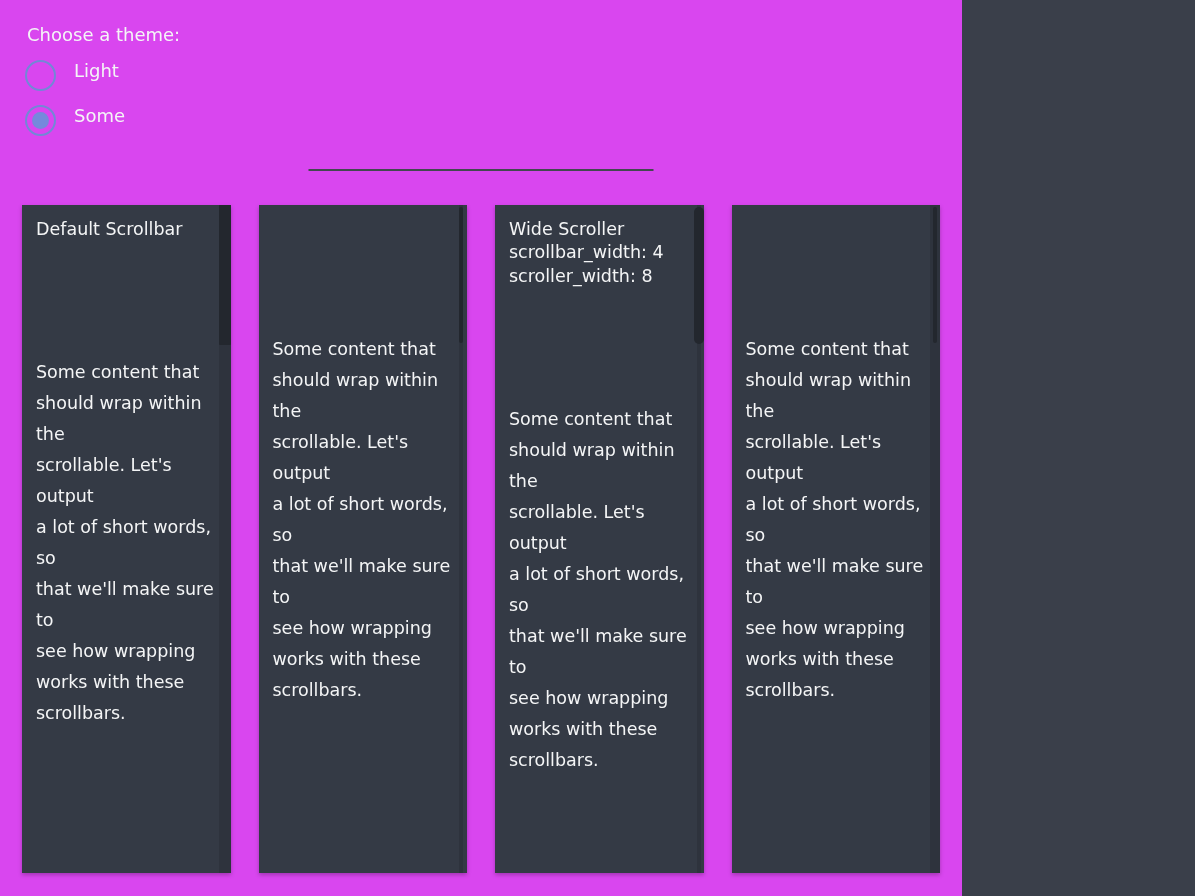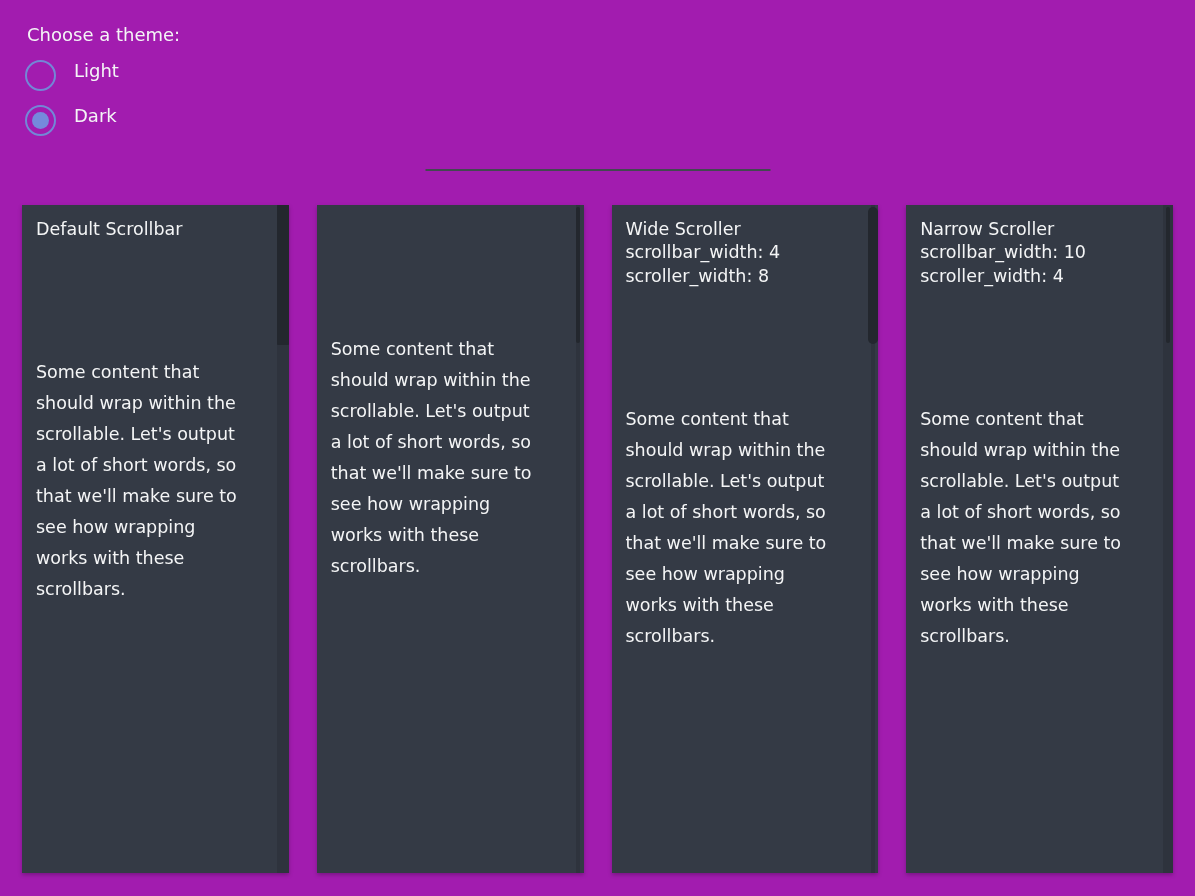--- a/index.html
+++ b/index.html
@@ -8,23 +8,23 @@
     background: #3a3f4a;
     width: 1195px;
     height: 896px;
     overflow: hidden;
     font-family: "DejaVu Sans", sans-serif;
     color: #ffffff;
     -webkit-font-smoothing: antialiased;
   }
   .page {
     position: relative;
-    width: 1195px;
+    width: 962px;
     height: 896px;
-    background: #a21caf;
+    background: #d946ef;
   }
 
   
   .theme-prompt {
     position: absolute;
     left: 27px;
     top: 23px;
     font-size: 18px;
     line-height: 24px;
     color: #f4f5f6;
@@ -144,21 +144,21 @@
 
   <div class="radio-row light">
     <span class="radio-circle"></span>
     <span class="radio-label">Light</span>
   </div>
 
   <div class="radio-row dark">
     <span class="radio-circle">
         <span class="dot"></span>
       </span>
-    <span class="radio-label">Dark</span>
+    <span class="radio-label">Some</span>
   </div>
 
   <div class="divider"></div>
 
   <div class="columns">
 
     <div class="panel p1">
       <div class="panel-content">
         <div class="panel-header">Default Scrollbar</div>
         <div class="panel-spacer"></div>
@@ -205,23 +205,20 @@
 see how wrapping
 works with these
 scrollbars.</div>
       </div>
       <div class="sb-track"></div>
       <div class="sb-thumb"></div>
     </div>
 
     <div class="panel p4">
       <div class="panel-content">
-        <div class="panel-header"><span>Narrow Scroller</span>
-<span>scrollbar_width: 10</span>
-<span>scroller_width: 4</span></div>
         <div class="panel-spacer"></div>
         <div class="panel-body">Some content that
 should wrap within the
 scrollable. Let's output
 a lot of short words, so
 that we'll make sure to
 see how wrapping
 works with these
 scrollbars.</div>
       </div>

